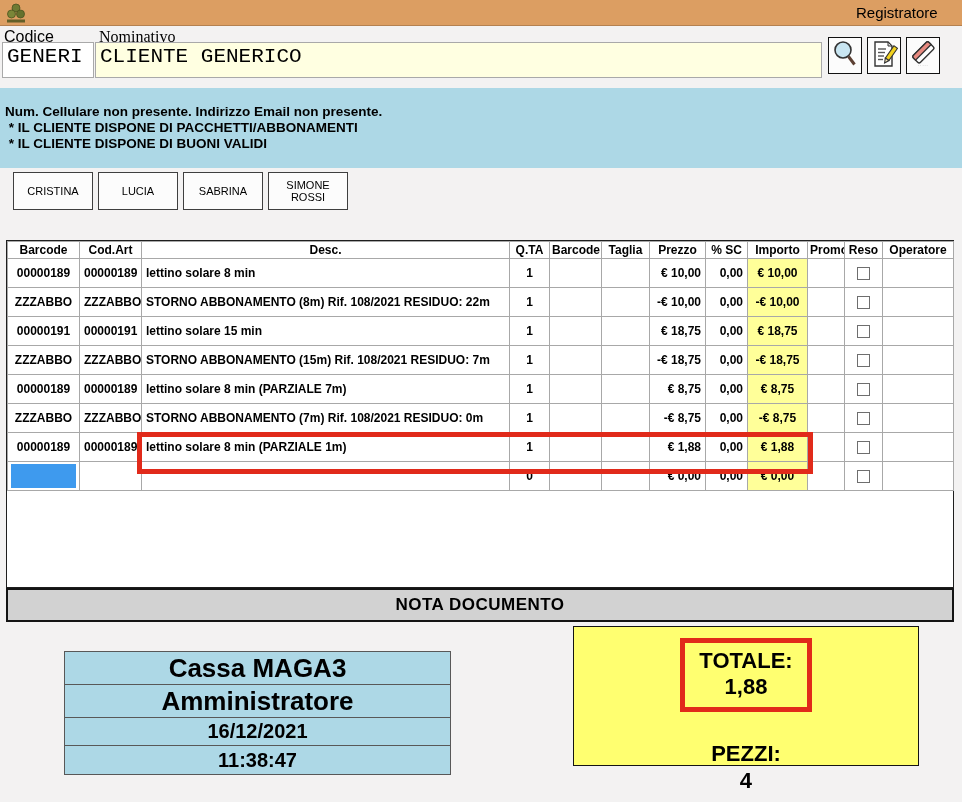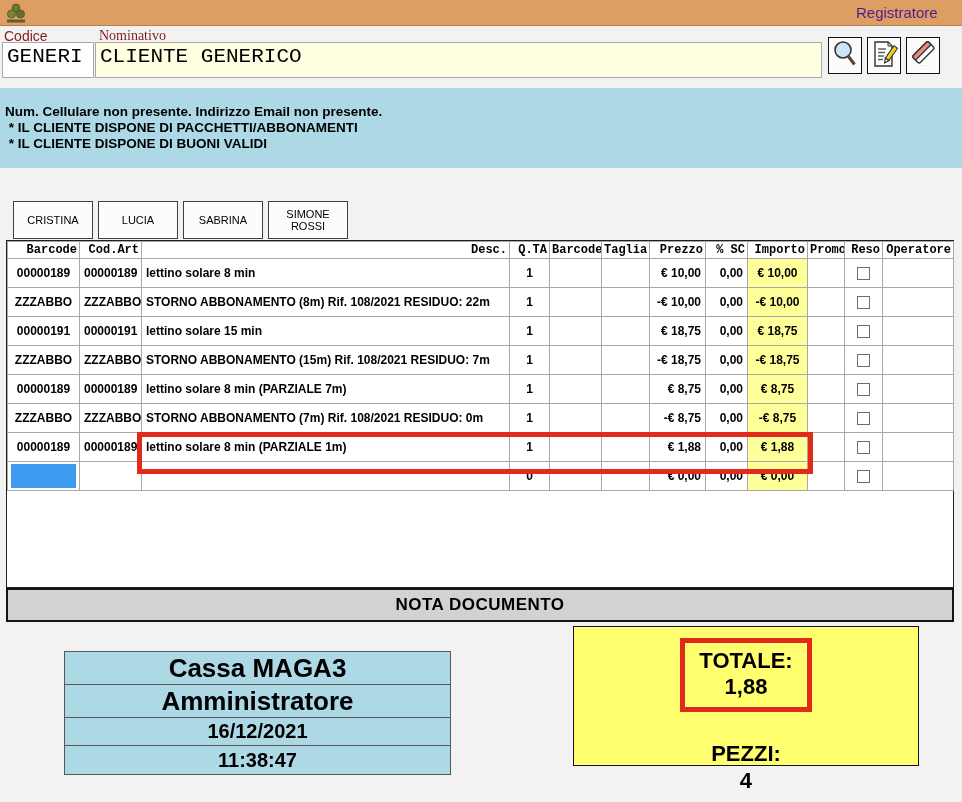--- a/index.html
+++ b/index.html
@@ -13,24 +13,24 @@
   
   .titlebar {
     position:absolute; left:0; top:0; width:962px; height:26px;
     background:var(--titlebar,#DC9E62);
     border-bottom:1px solid rgba(0,0,0,.18);
     overflow:hidden;
   }
   .titlebar .logo { position:absolute; left:5px; top:2px; width:22px; height:22px; }
   .titlebar .title {
     position:absolute; left:856px; top:4px;
-    font-size:15px; color:#4c1d95; white-space:nowrap;
-  }
-  
-  .field-label { position:absolute; font-size:14px; color:#7f1d1d; }
+    font-size:15px; color:#000000; white-space:nowrap;
+  }
+  
+  .field-label { position:absolute; font-size:16px; color:#000000; }
   .lbl-codice { left:4px; top:28px; }
   .lbl-nominativo { left:99px; top:28px;font-family:Liberation Serif, serif; }
   .input {
     position:absolute; top:42px; height:36px;
     border:1px solid #A9A9A9; background:#fff;
     font-size:21px; line-height:28px; padding-left:4px;
     white-space:nowrap; overflow:hidden;font-family:Liberation Mono, monospace;
   }
   .input-codice { left:2px; width:92px; }
   .input-nominativo { left:95px; width:727px; background:#FFFFE1; }
@@ -50,34 +50,34 @@
     background:var(--info-blue,#ADD8E6);
     padding:16px 5px;
   }
   .info-box div { font-size:13.5px; font-weight:bold; line-height:16px; white-space:pre; }
   
   .op-btn {
     position:absolute; top:172px; width:80px; height:38px;
     background:#FCFCFC; border:1px solid #3F3F3F;
     font-size:11px; font-family:"Liberation Sans",sans-serif;
     display:flex; align-items:center; justify-content:center; text-align:center;
-    line-height:12px; cursor:pointer; padding:2px;margin-top:29px;
+    line-height:12px; cursor:pointer; padding:2px;
   }
   .op-1 { left:13px; } .op-2 { left:98px; } .op-3 { left:183px; } .op-4 { left:268px; }
   
   .grid-wrap {
     position:absolute; left:6px; top:240px; width:948px; height:348px;
     background:#fff; border:1px solid #1E1E1E;
   }
   table.items { border-collapse:collapse; table-layout:fixed; width:946px; }
   table.items th, table.items td {
     border:1px solid #A8A8A8; overflow:hidden; white-space:nowrap;
     font-size:12px; font-weight:bold;
   }
-  table.items th { height:17px; text-align:right; background:#fff; padding:0 2px;font-family:Liberation Mono, monospace; }
+  table.items th { height:17px; text-align:center; background:#fff; padding:0 2px; }
   table.items td { height:29px; padding:0 4px; background:#fff; }
   th.h-desc, th.h-promo { text-align:left; }
   td.a-l { text-align:left; } td.a-c { text-align:center; padding:0 2px; } td.a-r { text-align:right; padding-right:6px; }
   td.importo { background:var(--importo-yellow,#FFFF99) !important; text-align:center; }
   .checkbox {
     display:inline-block; width:13px; height:13px;
     border:1px solid #6E6E6E; background:#fff; vertical-align:middle;
   }
   .sel-cell { position:absolute; left:3px; top:2px; right:3px; bottom:2px;
     background:var(--selected-blue,#3E9AEE); }

